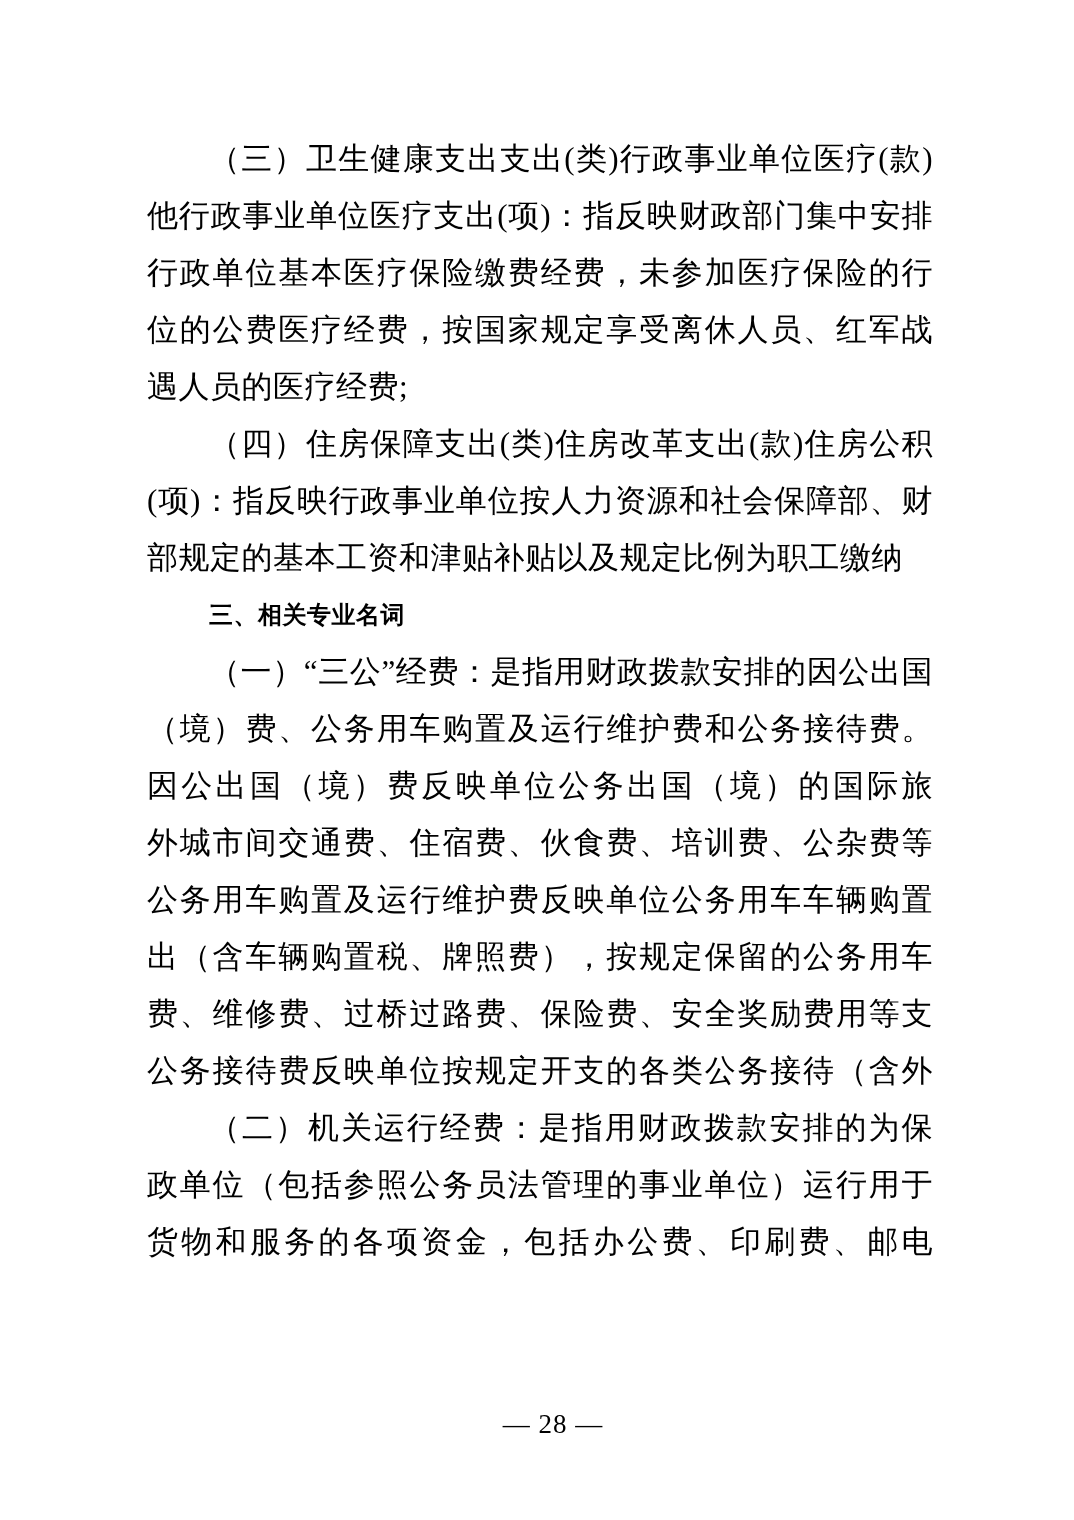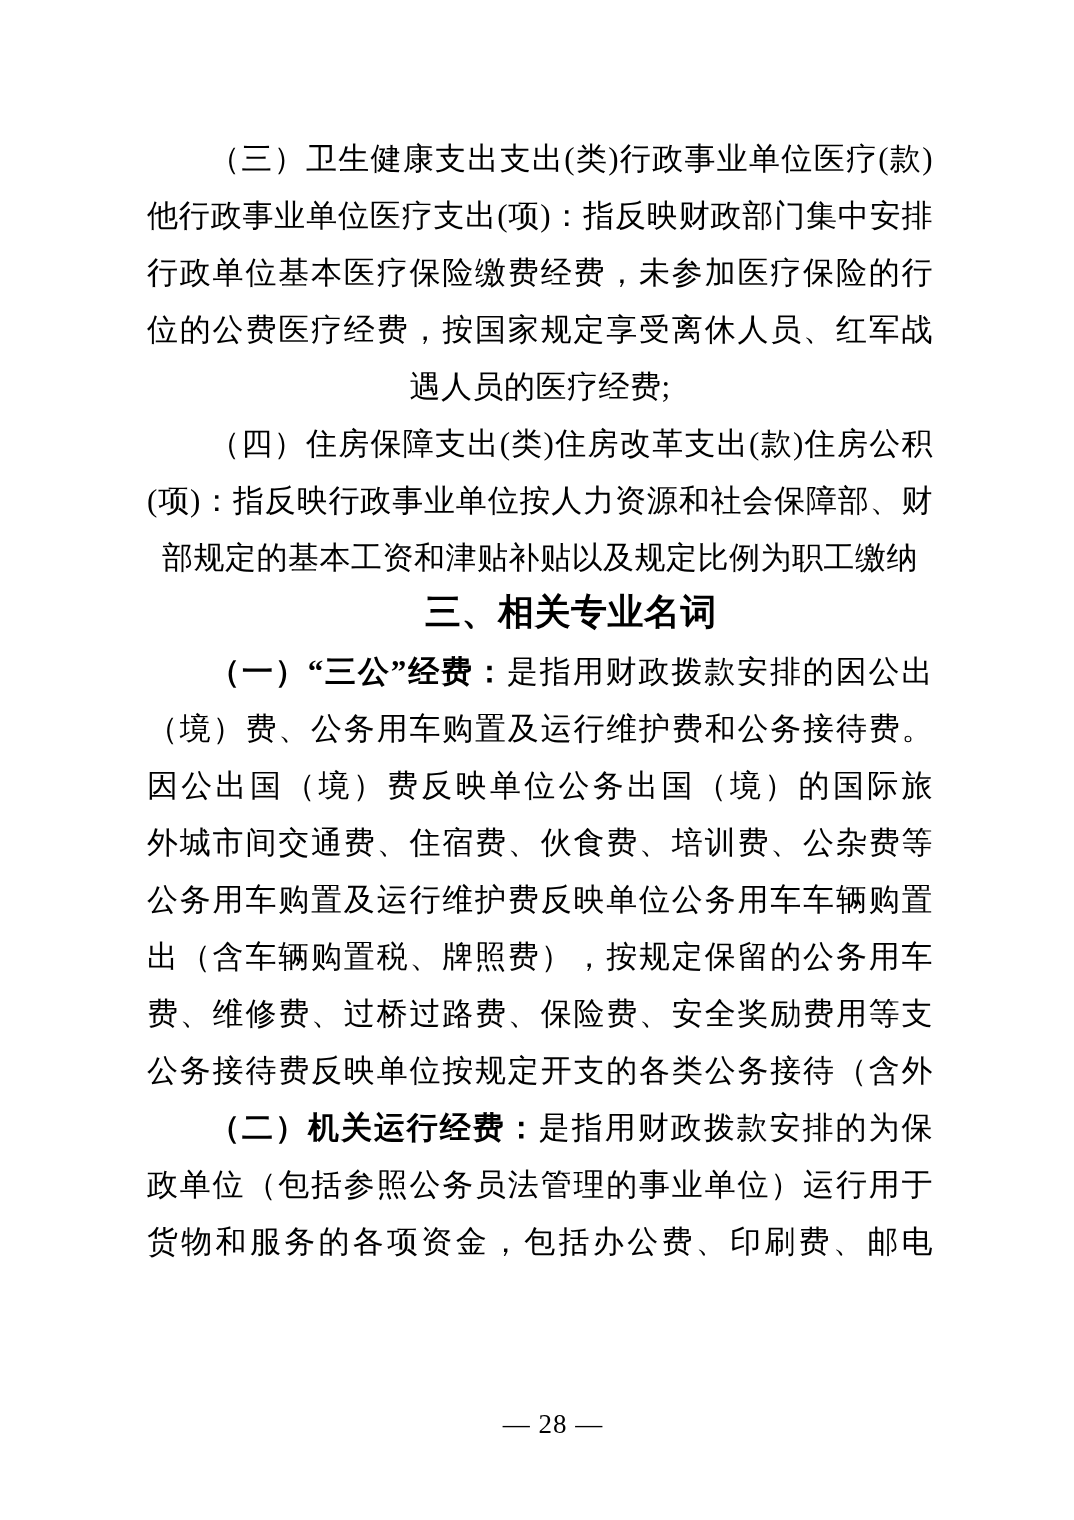--- a/index.html
+++ b/index.html
@@ -17,37 +17,37 @@
     left: 147px;
     top: 130px;
     width: 786px;
   }
   .line {
     height: 57px;
     line-height: 57px;
     font-size: 31px;
     letter-spacing: 0.5px;
     overflow: hidden;
-    text-align: center;
+    text-align: left;
   }
   .line.just {
     text-align: justify;
     text-align-last: justify;
     text-justify: inter-character;
   }
   .line.indent {
     text-indent: 62px;
   }
   .line .b {
-    font-weight: bold;
+    font-weight: normal;
   }
   .line.heading {
-    font-family: Liberation Mono, monospace;
+    font-family: Liberation Sans, sans-serif;
     font-weight: bold;
-    font-size: 36px;
+    font-size: 24px;
   }
   .footer {
     position: absolute;
     left: 16px;
     top: 1402px;
     width: 100%;
     text-align: center;
     font-size: 27px;
     letter-spacing: 1px;
     line-height: 45px;

